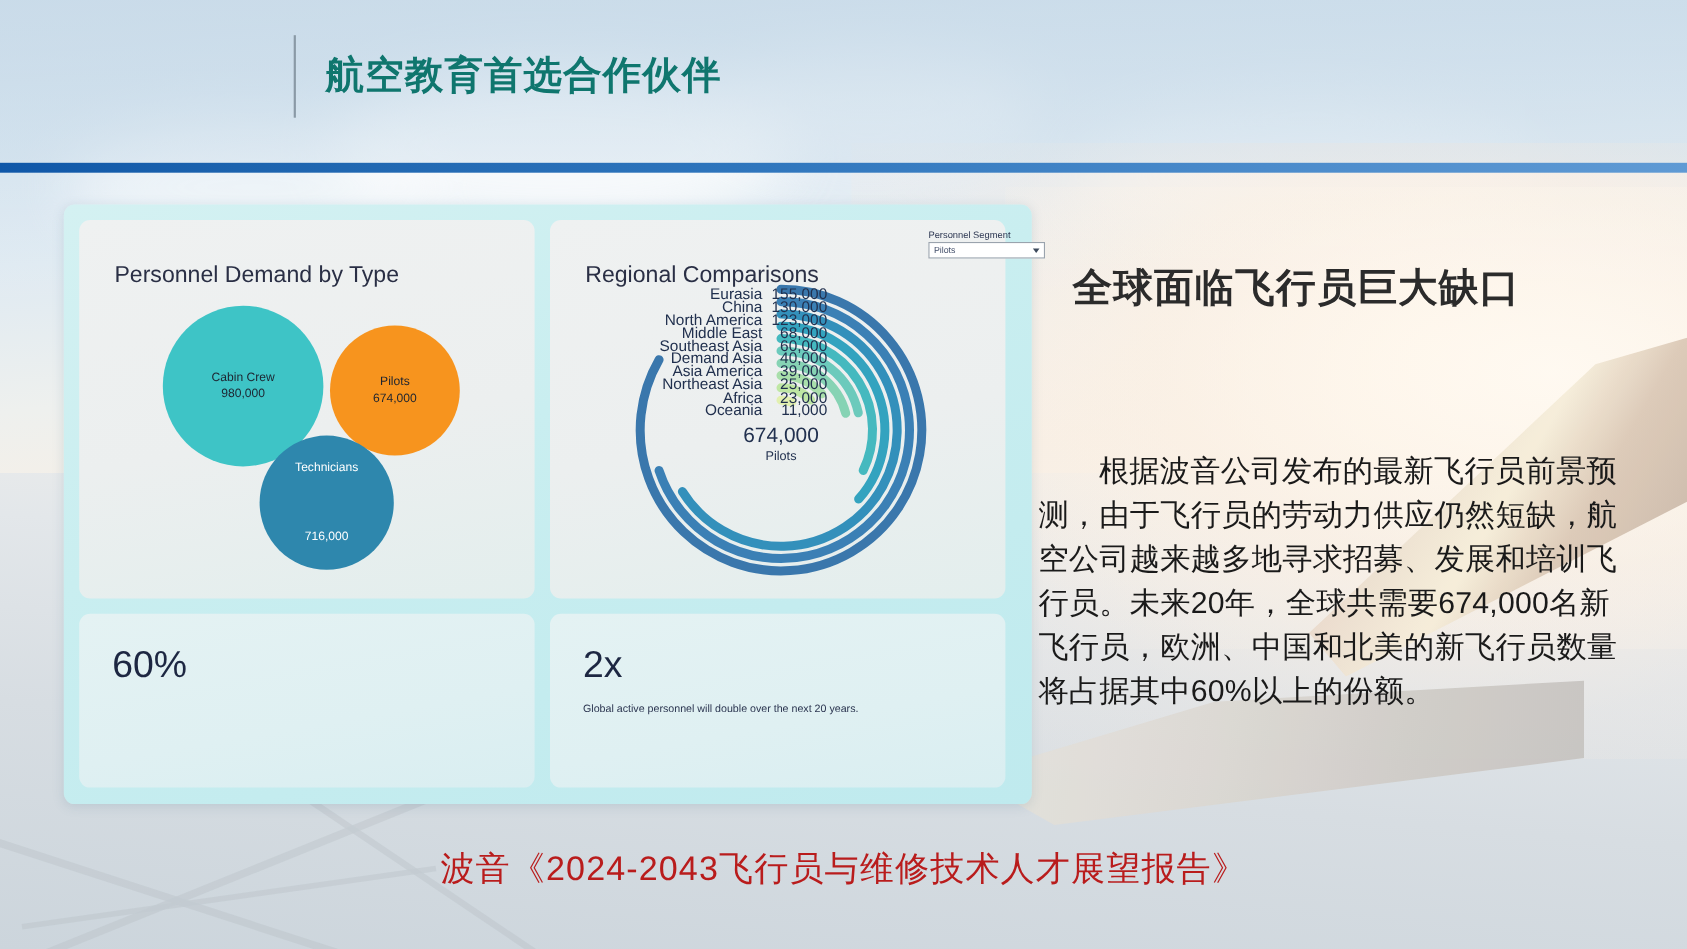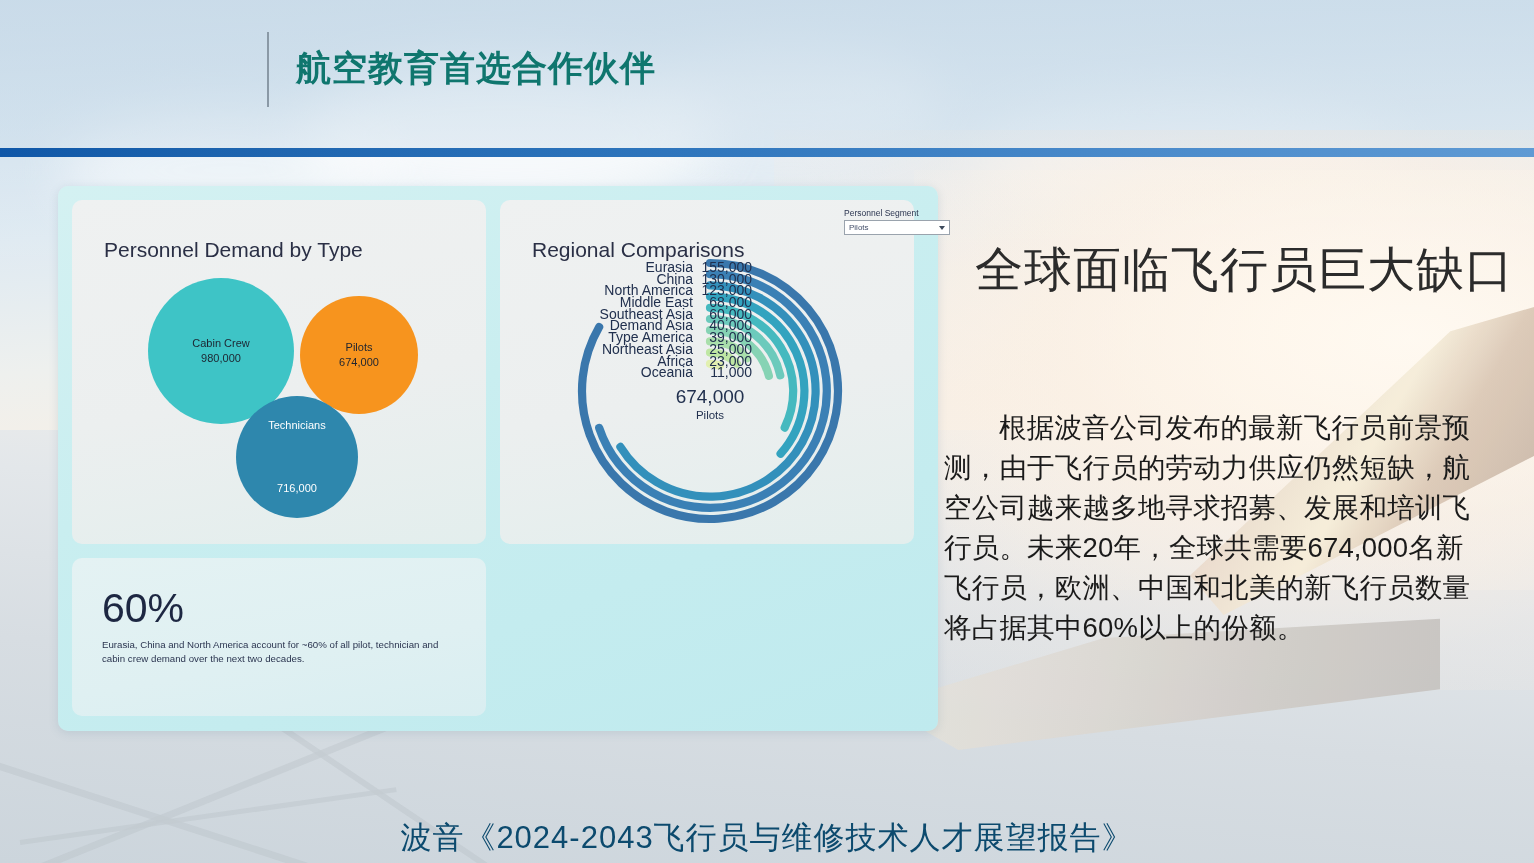--- a/index.html
+++ b/index.html
@@ -86,32 +86,32 @@
   .legend-row{display:flex;justify-content:space-between;font-size:14px;color:#21304e;
     line-height:11.7px;height:11.7px;}
   .legend-name{text-align:right;flex:1;padding-right:7px;}
   .legend-value{width:52px;text-align:right;}
   #radial-svg{position:absolute;left:30px;top:46px;}
   #radial-center{position:absolute;left:130px;top:186px;width:160px;text-align:center;color:#22314f;}
   #radial-total{font-size:19px;}
   #radial-seg{font-size:11.5px;margin-top:1px;}
 
   
-  .stat-big{position:absolute;left:30px;top:27px;font-size:41px;color:#1d2742;font-weight:400;}
+  .stat-big{position:absolute;left:30px;top:27px;font-size:34px;color:#1d2742;font-weight:400;}
   .stat-desc{position:absolute;left:30px;top:80px;width:348px;font-size:9.7px;color:#2b3550;line-height:14px;}
 
   
-  #right-heading{position:absolute;left:975px;top:238px;font-size:48px;font-weight:normal;
+  #right-heading{position:absolute;left:975px;top:238px;font-size:36px;font-weight:bold;
     color:#2b2b2b;white-space:nowrap;letter-spacing:1px;}
   #right-paragraph{position:absolute;left:944px;top:408px;width:532px;font-size:27.5px;
     color:#1a1a1a;line-height:40px;text-indent:55px;letter-spacing:.2px;}
 
   
   #footer-caption{position:absolute;left:0;top:769px;width:1534px;text-align:center;
-    font-size:31px;color:#0c4a6e;letter-spacing:1px;margin-top:48px;}
+    font-size:31px;color:#b91c1c;letter-spacing:1px;}
 </style>
 </head>
 <body>
 
 <div id="bg">
   <div class="bg-sky"></div>
   <div class="bg-lower"></div>
   <div class="cloud c1"></div>
   <div class="cloud c2"></div>
   <div class="cloud c3"></div>
@@ -201,21 +201,21 @@
         </div>
         <div class="legend-row">
           <span class="legend-name">Southeast Asia</span>
           <span class="legend-value">60,000</span>
         </div>
         <div class="legend-row">
           <span class="legend-name">Demand Asia</span>
           <span class="legend-value">40,000</span>
         </div>
         <div class="legend-row">
-          <span class="legend-name">Type America</span>
+          <span class="legend-name">Asia America</span>
           <span class="legend-value">39,000</span>
         </div>
         <div class="legend-row">
           <span class="legend-name">Northeast Asia</span>
           <span class="legend-value">25,000</span>
         </div>
         <div class="legend-row">
           <span class="legend-name">Africa</span>
           <span class="legend-value">23,000</span>
         </div>
@@ -226,21 +226,24 @@
       </div>
 
     <div id="radial-center">
       <div id="radial-total">674,000</div>
       <div id="radial-seg">Pilots</div>
     </div>
   </div>
 
   <div class="panel" id="panel-stat-60">
     <div class="stat-big">60%</div>
-    <div class="stat-desc">Eurasia, China and North America account for ~60% of all pilot, technician and cabin crew demand over the next two decades.</div>
-  </div>
-
+  </div>
+
+  <div class="panel" id="panel-stat-2x">
+    <div class="stat-big">2x</div>
+    <div class="stat-desc">Global active personnel will double over the next 20 years.</div>
+  </div>
 </div>
 
 <div id="right-heading">全球面临飞行员巨大缺口</div>
 <div id="right-paragraph">根据波音公司发布的最新飞行员前景预测，由于飞行员的劳动力供应仍然短缺，航空公司越来越多地寻求招募、发展和培训飞行员。未来20年，全球共需要674,000名新飞行员，欧洲、中国和北美的新飞行员数量将占据其中60%以上的份额。</div>
 
 <div id="footer-caption">波音《2024-2043飞行员与维修技术人才展望报告》</div>
 
 </body></html>

